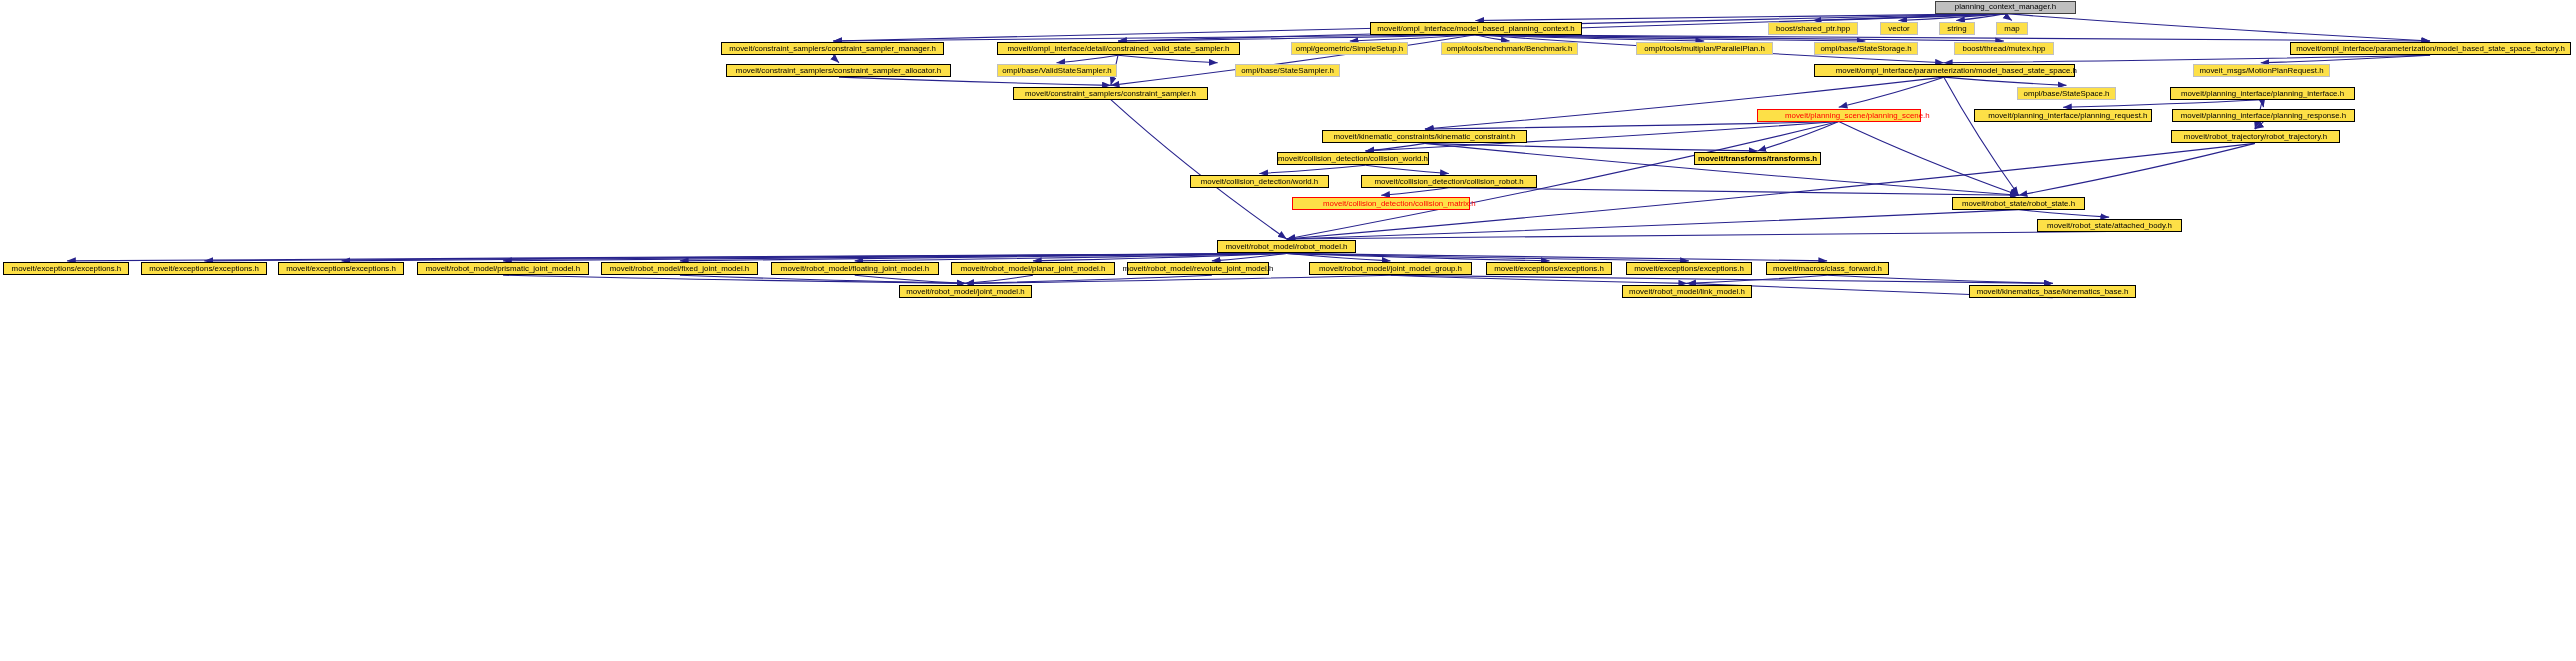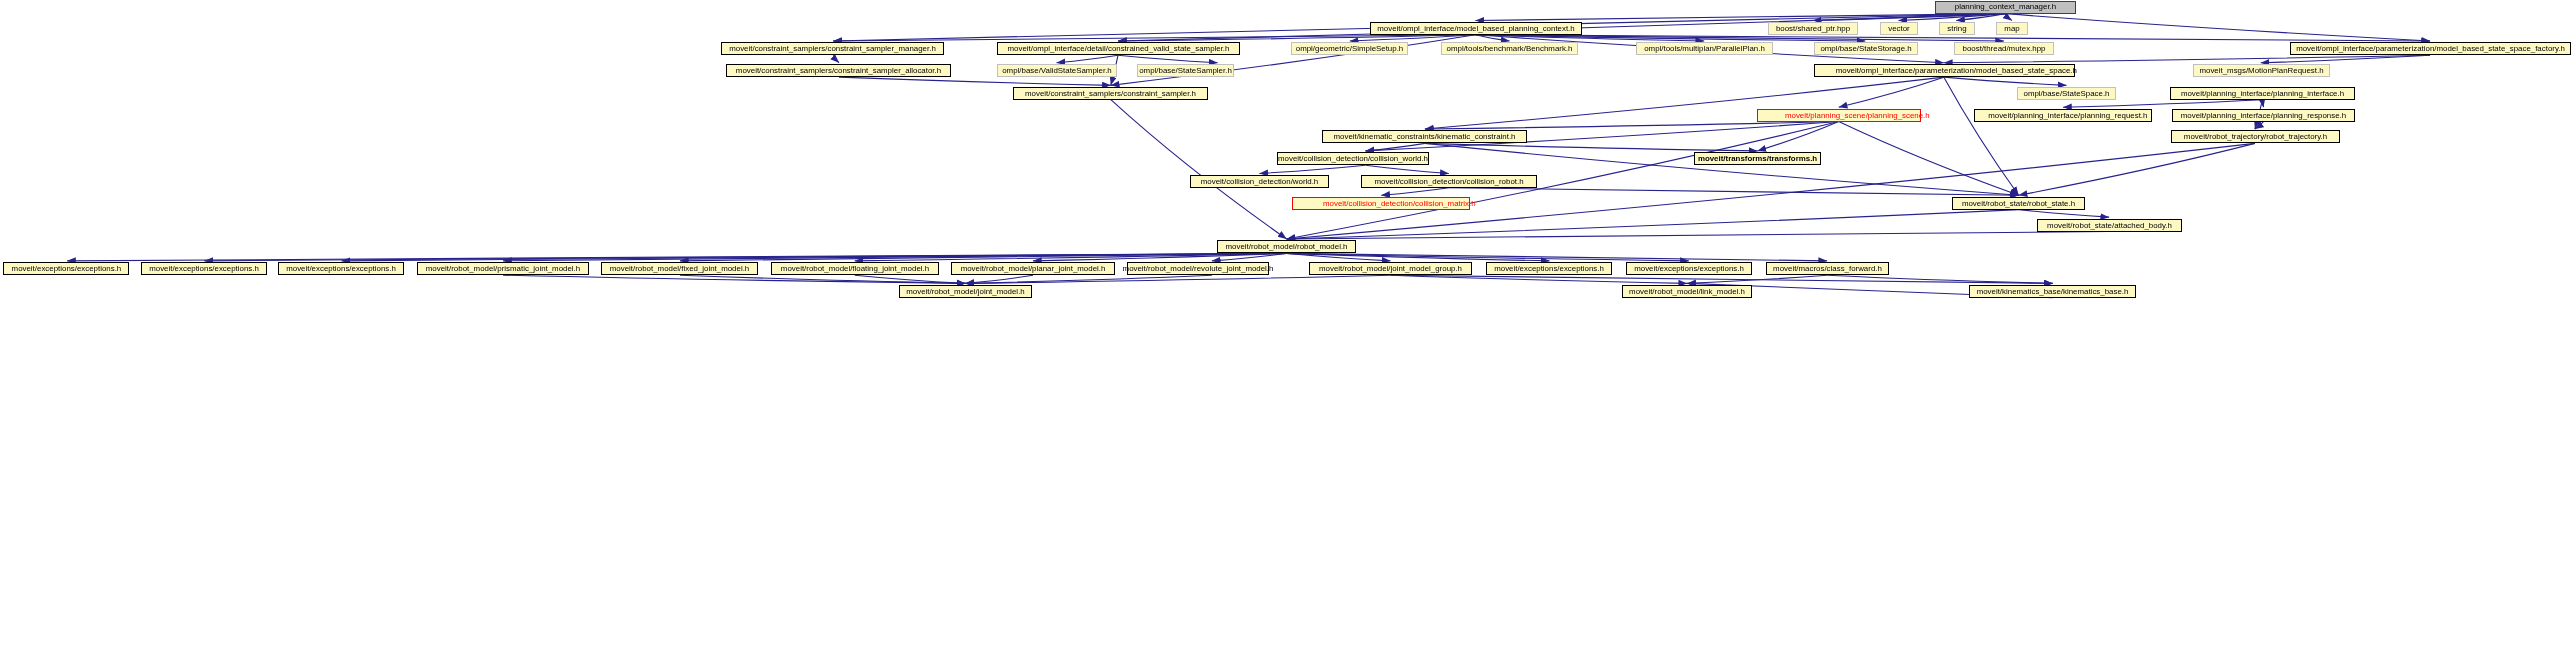--- a/index.html
+++ b/index.html
@@ -28,21 +28,21 @@
     box-sizing: border-box;
     display: flex;
     align-items: center;
     justify-content: center;
     height: 13px;
     padding: 0 3.4px;
     font-size: 7.9px;
     line-height: 1;
     white-space: nowrap;
     color: #000000;
-    background: #fef9c3;
+    background: #fde047;
     border: 0.7px solid #c0c0c0;
     z-index: 5;
   }
   .node.solid {
     border: 0.7px solid #000000;
   }
   .node.root {
     background: #bfbfbf;
     border: 0.7px solid #404040;
   }
@@ -148,21 +148,21 @@
     <div class="node solid" style="left: 721px; top: 42px; width: 223px;">moveit/constraint_samplers/constraint_sampler_manager.h</div>
     <div class="node solid" style="left: 997px; top: 42px; width: 243px;">moveit/ompl_interface/detail/constrained_valid_state_sampler.h</div>
     <div class="node " style="left: 1291px; top: 42px; width: 117px;">ompl/geometric/SimpleSetup.h</div>
     <div class="node " style="left: 1441px; top: 42px; width: 137px;">ompl/tools/benchmark/Benchmark.h</div>
     <div class="node " style="left: 1636px; top: 42px; width: 137px;">ompl/tools/multiplan/ParallelPlan.h</div>
     <div class="node " style="left: 1814px; top: 42px; width: 104px;">ompl/base/StateStorage.h</div>
     <div class="node " style="left: 1954px; top: 42px; width: 100px;">boost/thread/mutex.hpp</div>
     <div class="node solid" style="left: 2290px; top: 42px; width: 281px;">moveit/ompl_interface/parameterization/model_based_state_space_factory.h</div>
     <div class="node solid" style="left: 726px; top: 64px; width: 225px;">moveit/constraint_samplers/constraint_sampler_allocator.h</div>
     <div class="node " style="left: 997px; top: 64px; width: 120px;">ompl/base/ValidStateSampler.h</div>
-    <div class="node " style="left: 1137px; top: 64px; width: 97px;">ompl/base/StateSampler.h</div>
+    <div class="node " style="left: 1235px; top: 64px; width: 105px;">ompl/base/StateSampler.h</div>
     <div class="node solid" style="left: 1814px; top: 64px; width: 261px; padding-left: 27px;">moveit/ompl_interface/parameterization/model_based_state_space.h</div>
     <div class="node " style="left: 2193px; top: 64px; width: 137px;">moveit_msgs/MotionPlanRequest.h</div>
     <div class="node solid" style="left: 1013px; top: 87px; width: 195px;">moveit/constraint_samplers/constraint_sampler.h</div>
     <div class="node " style="left: 2017px; top: 87px; width: 99px;">ompl/base/StateSpace.h</div>
     <div class="node solid" style="left: 2170px; top: 87px; width: 185px;">moveit/planning_interface/planning_interface.h</div>
     <div class="node highlight solid" style="left: 1757px; top: 109px; width: 164px;">moveit/planning_scene/planning_scene.h</div>
     <div class="node solid" style="left: 1974px; top: 109px; width: 178px; padding-left: 13px;">moveit/planning_interface/planning_request.h</div>
     <div class="node solid" style="left: 2172px; top: 109px; width: 183px;">moveit/planning_interface/planning_response.h</div>
     <div class="node solid" style="left: 1322px; top: 130px; width: 205px;">moveit/kinematic_constraints/kinematic_constraint.h</div>
     <div class="node solid" style="left: 2171px; top: 130px; width: 169px;">moveit/robot_trajectory/robot_trajectory.h</div>

